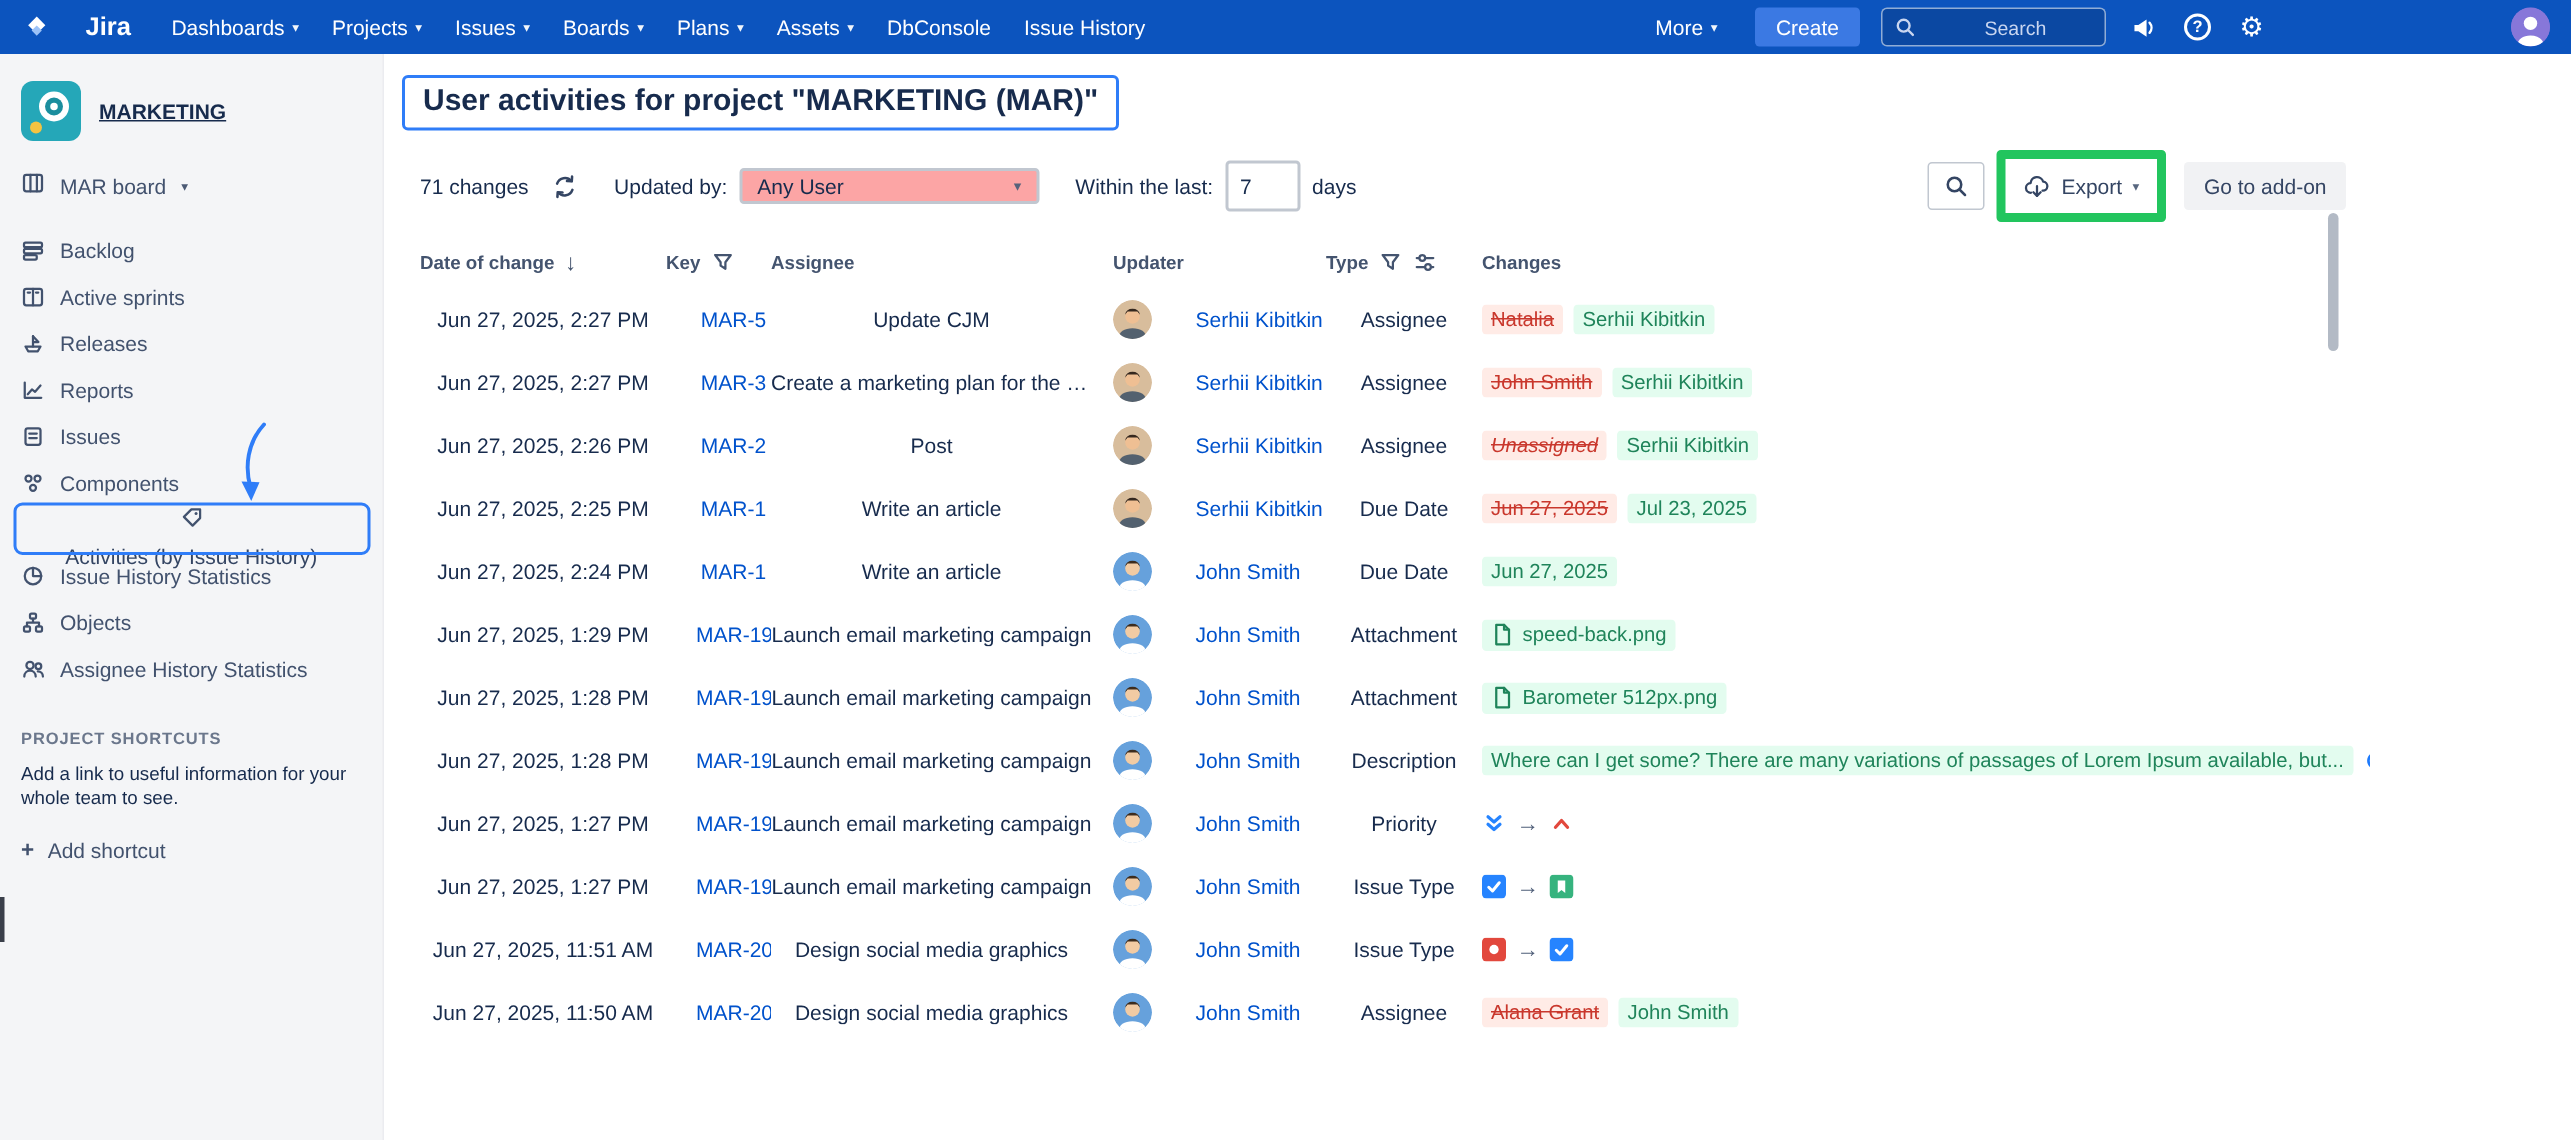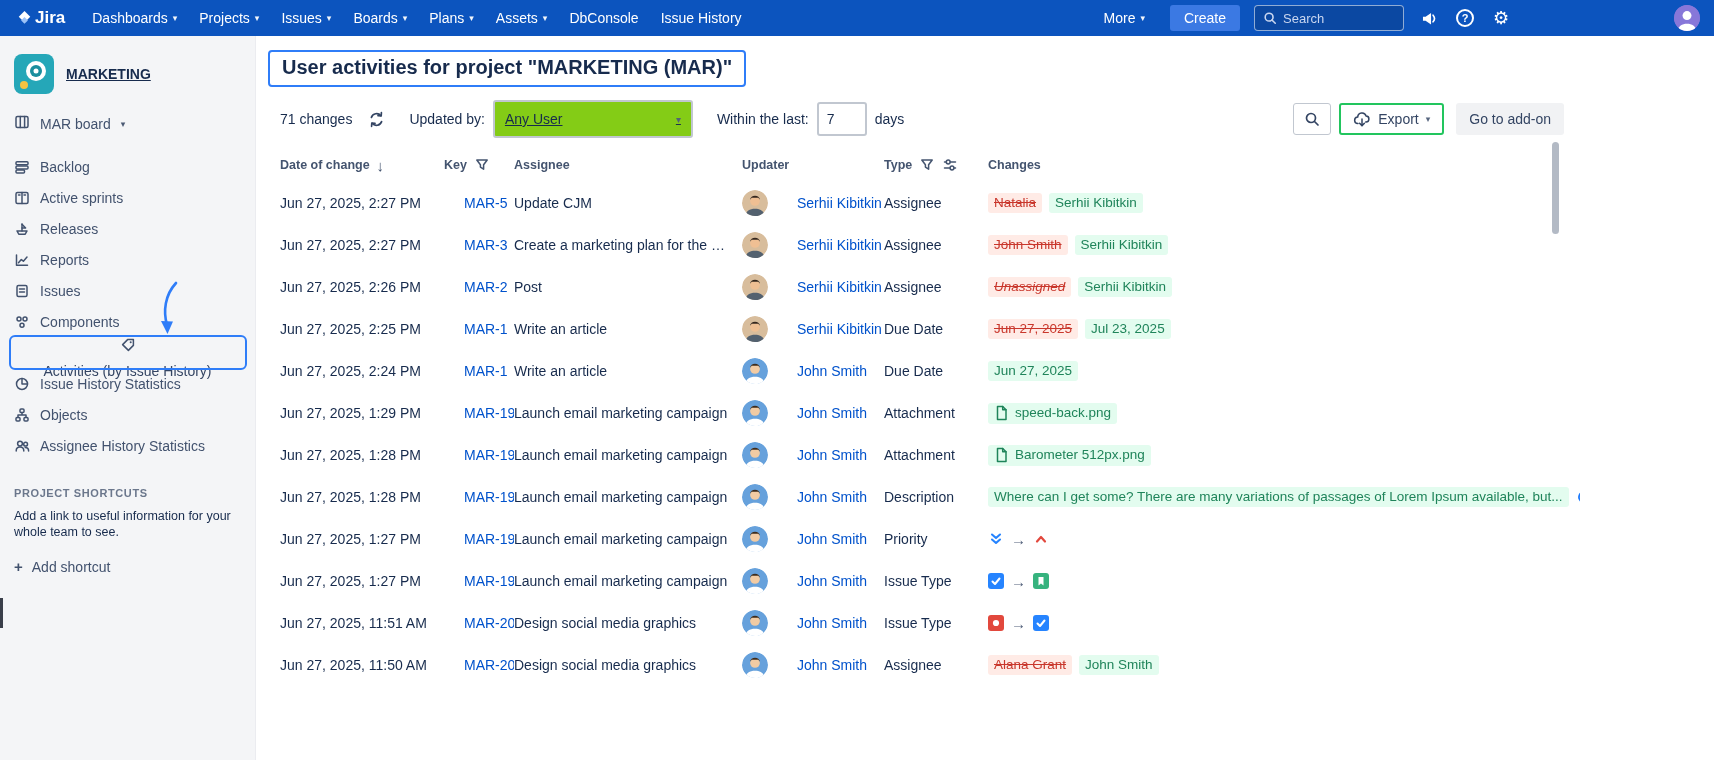--- a/index.html
+++ b/index.html
@@ -2,33 +2,33 @@
 <html><head>
 <meta charset="utf-8">
 <style>
   * { margin:0; padding:0; box-sizing:border-box; }
   html,body { width:1714px; height:760px; overflow:hidden; background:#fff;
     font-family:"Liberation Sans", sans-serif; color:#172B4D; }
 
   
   .topnav { height:36px; background:#0C54BE; display:flex; align-items:center;
     padding:0 14px 0 16px; color:#fff; position:relative; z-index:5; }
-  .brand { display:flex; align-items:center; gap:2px; font-weight:700; font-size:17px; margin-right:16px; }
+  .brand { display:flex; align-items:center; gap:24px; font-weight:700; font-size:17px; margin-right:16px; }
   .nav-items { display:flex; align-items:center; }
   .nav-item { display:flex; align-items:center; gap:5px; padding:0 11px; font-size:14px;
     height:36px; cursor:pointer; white-space:nowrap; }
   .caret { font-size:9px; opacity:.95; }
   .nav-right { margin-left:auto; display:flex; align-items:center; gap:14px; }
   .create-btn { background:#3B79E3; color:#fff; border:none; border-radius:3px;
     font-size:14px; padding:5px 14px; font-family:inherit; cursor:pointer; }
   .nav-search { display:flex; align-items:center; gap:6px; width:150px; height:26px;
     border:1px solid rgba(255,255,255,.55); border-radius:4px; background:rgba(9,30,66,.22);
     padding:0 8px; }
   .nav-search input { background:transparent; border:none; outline:none; color:#fff;
-    font-size:13px; width:100%; font-family:inherit; }
+    font-size:13px; width:100%; font-family:inherit;margin-left:40px; }
   .nav-search input::placeholder { color:#C9D6F0; }
   .nav-icon { display:inline-flex; align-items:center; justify-content:center; width:22px; height:22px; cursor:pointer; }
   .help-circle { width:18px; height:18px; border-radius:50%; border:2px solid #fff;
     font-size:11px; font-weight:700; display:flex; align-items:center; justify-content:center; }
   .gear-glyph { font-size:18px; line-height:1; }
   .nav-avatar { width:26px; height:26px; border-radius:50%; background:#8777D9; overflow:hidden;
     display:inline-flex; margin-left:148px; cursor:pointer; }
 
   
   .sidebar { position:absolute; left:0; top:36px; bottom:0; width:256px; background:#F4F5F7;
@@ -53,39 +53,39 @@
   
   .main { position:absolute; left:256px; top:36px; right:0; bottom:0; background:#fff;
     padding:14px 0 0 24px; }
   .title-box { display:inline-block; border:2px solid #2F7DF8; border-radius:4px;
     padding:4px 12px 6px; margin-left:-12px; }
   .page-title { font-size:20px; font-weight:700; color:#172B4D; }
   .controls { width:1284px; margin-top:13px; display:flex; align-items:center; font-size:14px; }
   .changes-count { color:#172B4D; }
   .refresh { margin-left:16px; display:inline-flex; cursor:pointer; }
   .ctrl-label { margin-left:24px; color:#172B4D; }
-  .select-box { margin-left:8px; width:200px; height:38px; border:2px solid #C1C7D0; border-radius:3px;
+  .select-box { margin-left:8px; width:200px; height:24px; border:2px solid #C1C7D0; border-radius:3px;
     display:flex; align-items:center; justify-content:space-between; padding:0 10px; cursor:pointer;
-    color:#172B4D; background:#84cc16;text-decoration:underline; }
+    color:#172B4D; background:#fca5a5; }
   .select-box .caret { color:#505F79; font-size:10px; }
   .num-input { margin-left:8px; width:50px; height:34px; border:2px solid #C1C7D0; border-radius:3px;
     padding:0 8px; font-size:14px; font-family:inherit; color:#172B4D; outline:none; }
   .days-label { margin-left:8px; }
   .controls-right { margin-left:auto; display:flex; align-items:center; gap:8px; }
   .icon-btn { width:38px; height:32px; border:1px solid #C1C7D0; border-radius:3px; background:#fff;
     display:inline-flex; align-items:center; justify-content:center; cursor:pointer; }
-  .export-btn { height:32px; border:2px solid #22c55e; border-radius:3px; background:#fff;
+  .export-btn { height:48px; border:6px solid #22c55e; border-radius:3px; background:#fff;
     display:inline-flex; align-items:center; gap:7px; padding:0 12px; font-size:14px; color:#344563;
     font-family:inherit; cursor:pointer; }
   .addon-btn { height:32px; border:none; border-radius:3px; background:#F1F2F4; padding:0 13px;
     font-size:14px; color:#344563; font-family:inherit; cursor:pointer; margin-left:4px; }
 
   
   .table { width:1300px; margin-top:10px; }
-  .thead, .trow { display:grid; grid-template-columns:164px 70px 228px 142px 104px 1fr; align-items:center; }
+  .thead, .trow { display:grid; grid-template-columns:164px 70px 228px 142px 104px 1fr; align-items:center;text-align:center; }
   .thead { height:34px; color:#44546F; font-size:12.5px; font-weight:700; }
   .th { display:flex; align-items:center; gap:7px; }
   .th .hicon { display:inline-flex; cursor:pointer; }
   .sort-glyph { font-size:15px; font-weight:700; color:#44546F; cursor:pointer; }
   .trow { height:42px; font-size:14px; }
   .td { white-space:nowrap; overflow:hidden; }
   .summary { padding-right:14px; text-overflow:ellipsis; }
   .link { color:#0052CC; text-decoration:none; cursor:pointer;margin-left:20px; }
   .updater { display:flex; align-items:center; gap:9px; }
   .avatar { width:26px; height:26px; border-radius:50%; overflow:hidden; display:inline-flex; flex:0 0 auto; }

